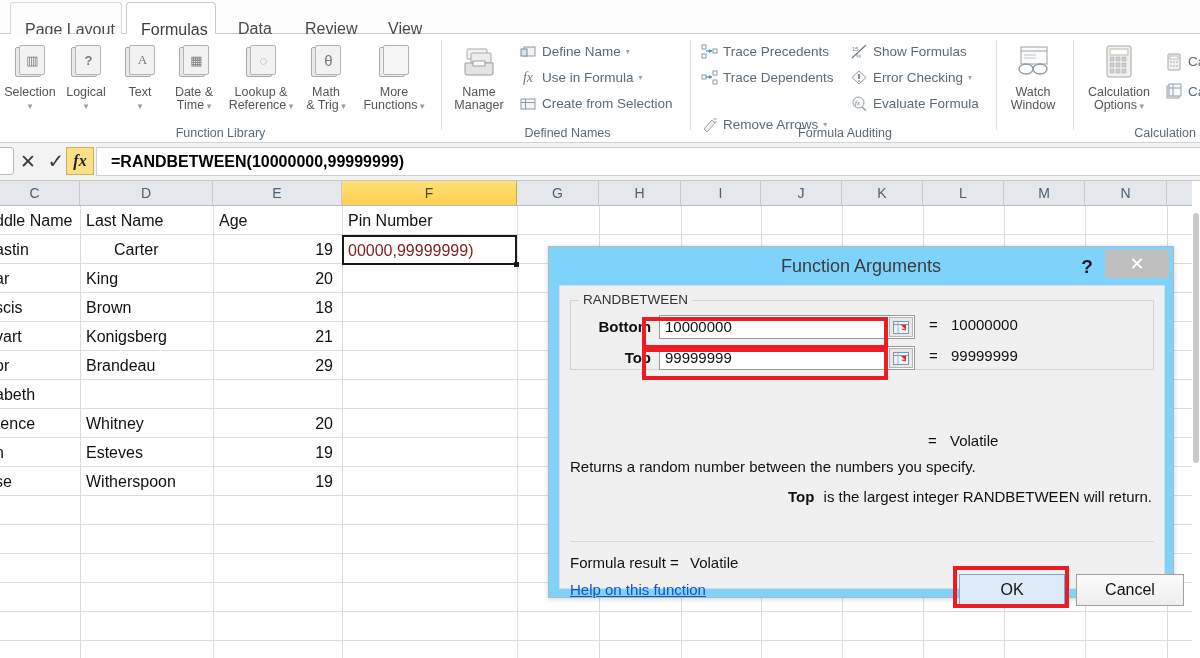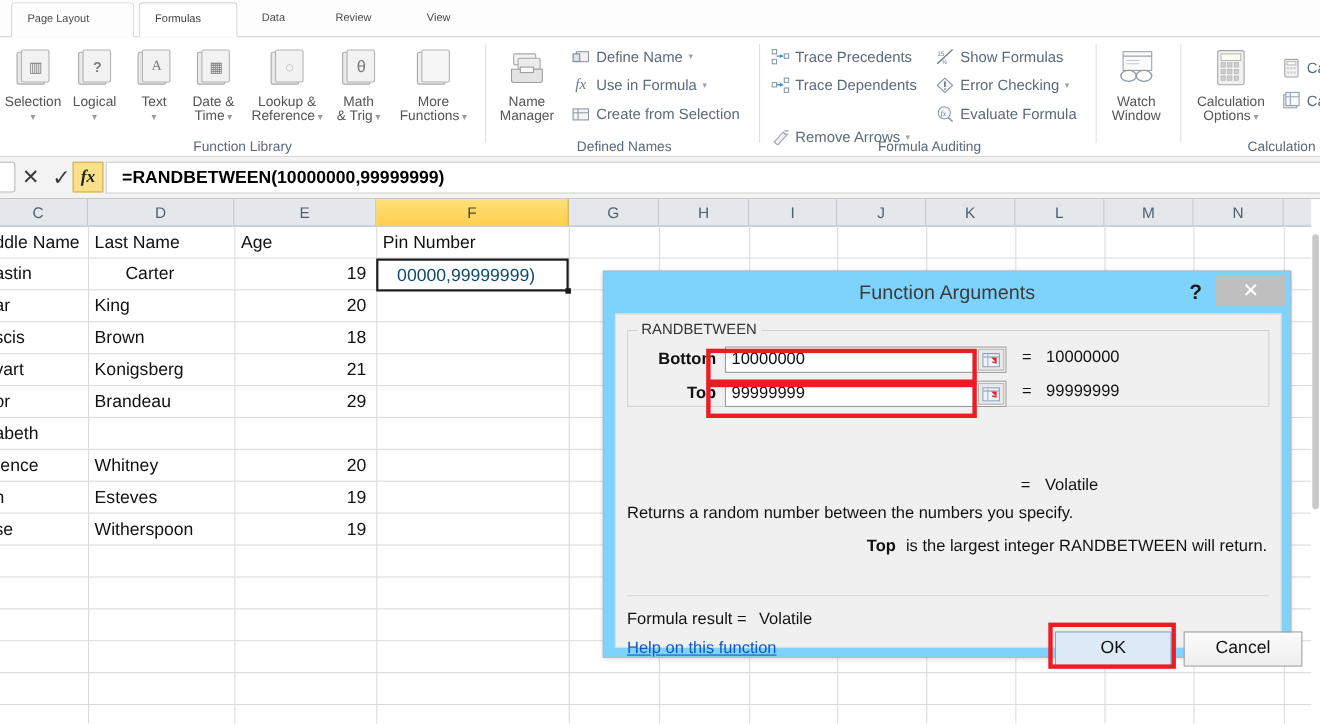--- a/index.html
+++ b/index.html
@@ -10,21 +10,21 @@
     background:#ffffff;
     -webkit-font-smoothing:antialiased;
   }
   #app { position:relative; width:1200px; height:658px; }
 
   
   .tabstrip { position:absolute; left:0; top:0; width:1200px; height:34px;
               background:#fdfdfd; }
   .tabstrip .tabline { position:absolute; left:0; bottom:0; width:1200px; height:1px; background:#c9c9c9; }
   .tab { position:absolute; top:2px; height:32px; line-height:30px;
-         font-size:10px; color:#4a4a4a; padding:0 14px; white-space:nowrap;
+         font-size:16px; color:#4a4a4a; padding:12px 14px; white-space:nowrap;
          border-radius:4px 4px 0 0; }
   .tab.active { background:#ffffff; border:1px solid #c9c9c9; border-bottom:1px solid #ffffff;
                 color:#3d3d3d; z-index:5; }
   .tab.partial { border:1px solid #d8d8d8; border-bottom:none; background:#fdfdfd; }
 
   
   .ribbon { position:absolute; left:0; top:34px; width:1200px; height:109px;
             background:#ffffff; border-bottom:1px solid #d0d0d0; }
   .rgroup { position:absolute; top:0; height:108px; }
   .rgroup .glabel { position:absolute; bottom:2px; width:100%; text-align:center;
@@ -80,21 +80,21 @@
                 border-right:1px solid #c4cad1; }
   .colhdr .ch.sel { background:linear-gradient(180deg,#ffe07a 0%,#ffcf4d 100%);
                     color:#4a4a1a; border-right:1px solid #d0a73b; }
   .gridwrap { position:absolute; left:0; top:25px; width:1200px; height:452px; }
   .vline { position:absolute; top:0; width:1px; height:452px; background:#dcdcdc; }
   .hline { position:absolute; left:0; width:1200px; height:1px; background:#dcdcdc; }
   .cell { position:absolute; height:29px; line-height:29px; font-size:16px;
           color:#111; padding:0 5px; white-space:nowrap; overflow:hidden; }
   .cell.num { text-align:right; padding-right:7px; }
   .activecell { position:absolute; border:2px solid #1a1a1a; background:#fff; }
-  .activecell .txt { font-size:16px; line-height:27px; padding-left:17px; color:#0c4a6e; white-space:nowrap; }
+  .activecell .txt { font-size:16px; line-height:27px; padding-left:4px; color:#7f1d1d; white-space:nowrap; }
   .fillhandle { position:absolute; width:5px; height:5px; background:#1a1a1a; }
 
   
   .vscroll { position:absolute; right:0; top:0; width:8px; height:477px; background:#fff; }
   .vthumb { position:absolute; right:1px; top:32px; width:6px; height:250px;
             background:#c9c9c9; border-radius:3px; }
 
   
   .dlg { position:absolute; left:548px; top:246px; width:626px; height:352px;
          background:#7dd3fc; border:1px solid #b8b8b8;

